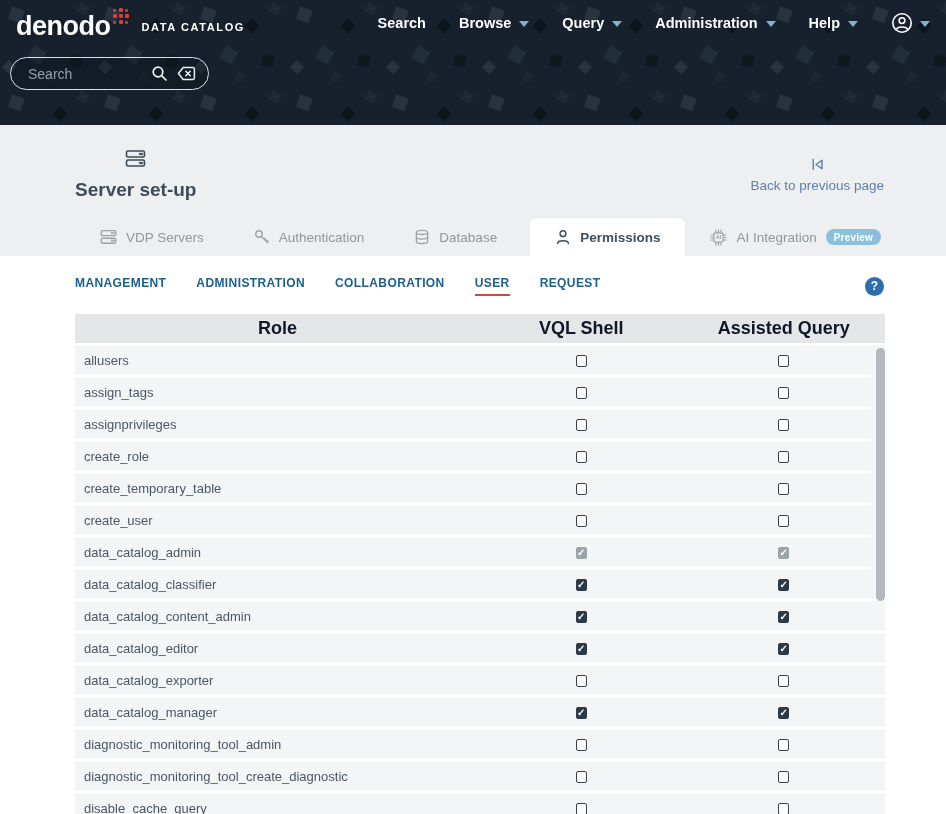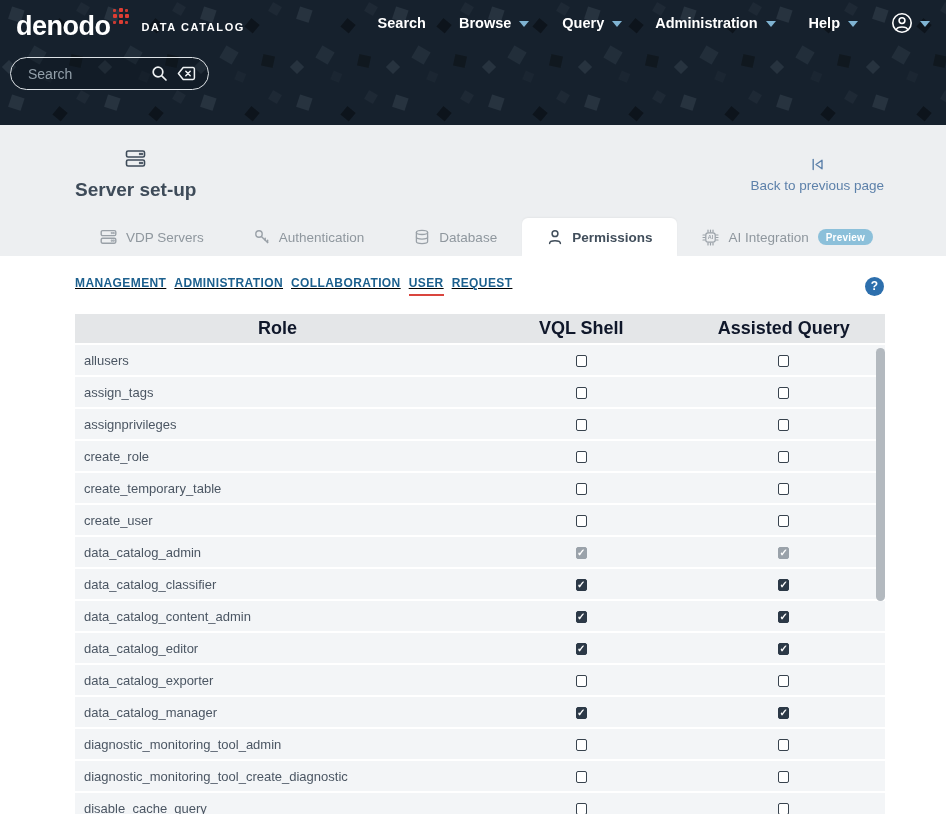--- a/index.html
+++ b/index.html
@@ -35,28 +35,28 @@
   
   .page-head { background:#edeff1; padding-top:24px; }
   .title-row { display:flex; align-items:center; padding:0 62px 0 75px; }
   .page-title { display:flex; align-items:center; gap:11px; font-size:19px; font-weight:700; color:#3e4b59; margin:0;flex-direction:column; }
   .page-title .ticon { display:flex; color:#3e4b59; }
   .back-link { margin-left:auto; display:flex; align-items:center; gap:6px; color:#5d81aa; font-size:13.5px; text-decoration:none; cursor:pointer;flex-direction:column; }
 
   .tabs { display:flex; align-items:flex-end; justify-content:space-between; margin:17px 61px 0 75px; height:38px; }
   .tab { display:flex; align-items:center; gap:9px; height:38px; padding:0 25px; font-size:13.5px; color:#8f979e; cursor:pointer; white-space:nowrap; }
   .tab .tico { display:flex; color:#9aa1a8; }
-  .tab.active { background:#ffffff; border-radius:6px 6px 0 0; color:#414e5b; font-weight:700; box-shadow:0 -1px 2px rgba(0,0,0,.04); }
+  .tab.active { background:#ffffff; border-radius:6px 6px 0 0; color:#414e5b; font-weight:700; box-shadow:0 -1px 2px rgba(0,0,0,.04);margin-left:8px; }
   .tab.active .tico { color:#414e5b; }
   .tab .badge { background:#8cc0da; color:#fff; font-size:10px; font-weight:700; padding:2.5px 8px; border-radius:9px; letter-spacing:.2px; }
 
   
   .content { background:#fff; }
   .subtabs-row { display:flex; align-items:center; padding:20px 62px 0 75px; }
-  .subtabs { display:flex; gap:8px; align-items:flex-start;text-decoration:underline; }
+  .subtabs { display:flex; gap:30px; align-items:flex-start; }
   .subtab { color:#1d608e; font-weight:700; font-size:12px; letter-spacing:.4px; cursor:pointer; padding-bottom:4px; border-bottom:2px solid transparent; }
   .subtab.active { border-bottom-color:#d9453e; }
   .help-circle { margin-left:auto; width:19px; height:19px; border-radius:50%; background:#2d6fad; color:#fff; font-size:12px; font-weight:700; display:flex; align-items:center; justify-content:center; cursor:pointer; }
 
   .table-wrap { position:relative; margin:16px 61px 0 75px; }
   table { width:100%; border-collapse:separate; border-spacing:0 2px; }
   thead th { background:#e4e6e8; height:29px; font-size:18px; font-weight:700; color:#0f172a; text-align:center; }
   tbody td { background:#f3f5f7; height:30px; font-size:13px; color:#4b5663; }
   td.role { padding-left:9px; text-align:left; }
   .cb-cell { text-align:center; }

